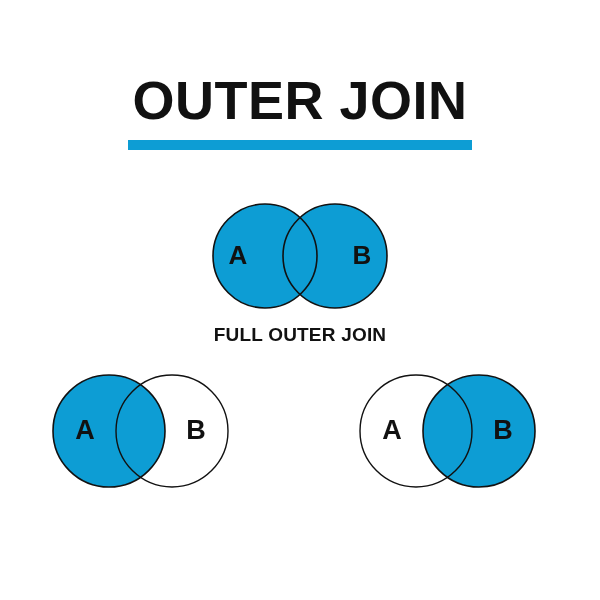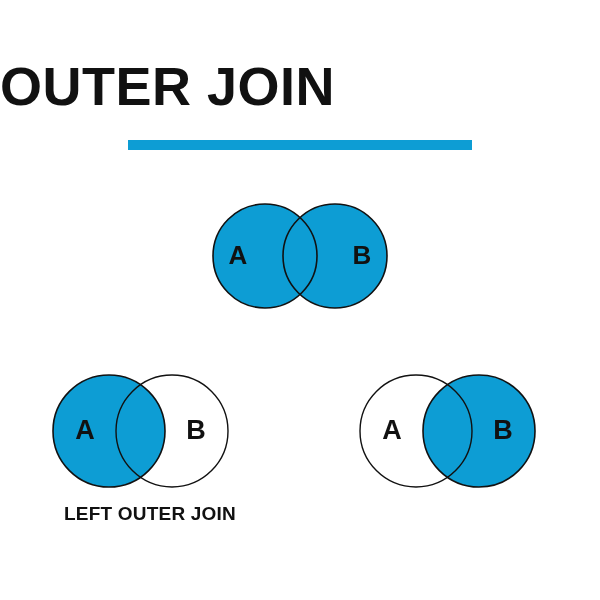--- a/index.html
+++ b/index.html
@@ -22,22 +22,23 @@
     top: 0;
     width: 600px;
     height: 600px;
     background: #ffffff;
   }
 
   
   .title-block {
     position: absolute;
     left: 0;
-    top: 56px;
+    top: 70px;
     width: 600px;
+    text-align: center;
   }
   .title-text {
     font-family: "Liberation Sans", sans-serif;
     font-weight: bold;
     font-size: 54px;
     letter-spacing: 0.5px;
     color: #111111;
     line-height: 60px;
     margin: 0;
     display: block;
@@ -124,35 +125,35 @@
 
       <circle cx="85" cy="60" r="52" fill="#0d9dd4"></circle>
 
       <circle cx="155" cy="60" r="52" fill="#0d9dd4"></circle>
 
       <circle cx="85" cy="60" r="52" fill="none" stroke="#111111" stroke-width="1.6"></circle>
       <circle cx="155" cy="60" r="52" fill="none" stroke="#111111" stroke-width="1.6"></circle>
       <text class="set-label" x="58" y="61" font-size="26">A</text>
       <text class="set-label" x="182" y="61" font-size="26">B</text>
     </svg>
+    <div class="venn-caption">FULL OUTER JOIN</div>
   </div>
 
   <div class="venn-group" id="group-left">
     <svg class="venn-svg" width="240" height="130" viewBox="0 0 240 130">
 
       <circle cx="79" cy="63" r="56" fill="#0d9dd4"></circle>
 
       <circle cx="142" cy="63" r="56" fill="none"></circle>
 
       <circle cx="142" cy="63" r="56" fill="none" stroke="#111111" stroke-width="1.4"></circle>
       <circle cx="79" cy="63" r="56" fill="none" stroke="#111111" stroke-width="1.6"></circle>
       <text class="set-label" x="55" y="64" font-size="27">A</text>
       <text class="set-label" x="166" y="64" font-size="27">B</text>
     </svg>
-    <div class="venn-caption">LEFT OUTER JOIN</div>
   </div>
 
   <div class="venn-group" id="group-right">
     <svg class="venn-svg" width="245" height="130" viewBox="0 0 245 130">
 
       <circle cx="142" cy="63" r="56" fill="#0d9dd4"></circle>
 
       <circle cx="79" cy="63" r="56" fill="none"></circle>
 
       <circle cx="79" cy="63" r="56" fill="none" stroke="#111111" stroke-width="1.4"></circle>

